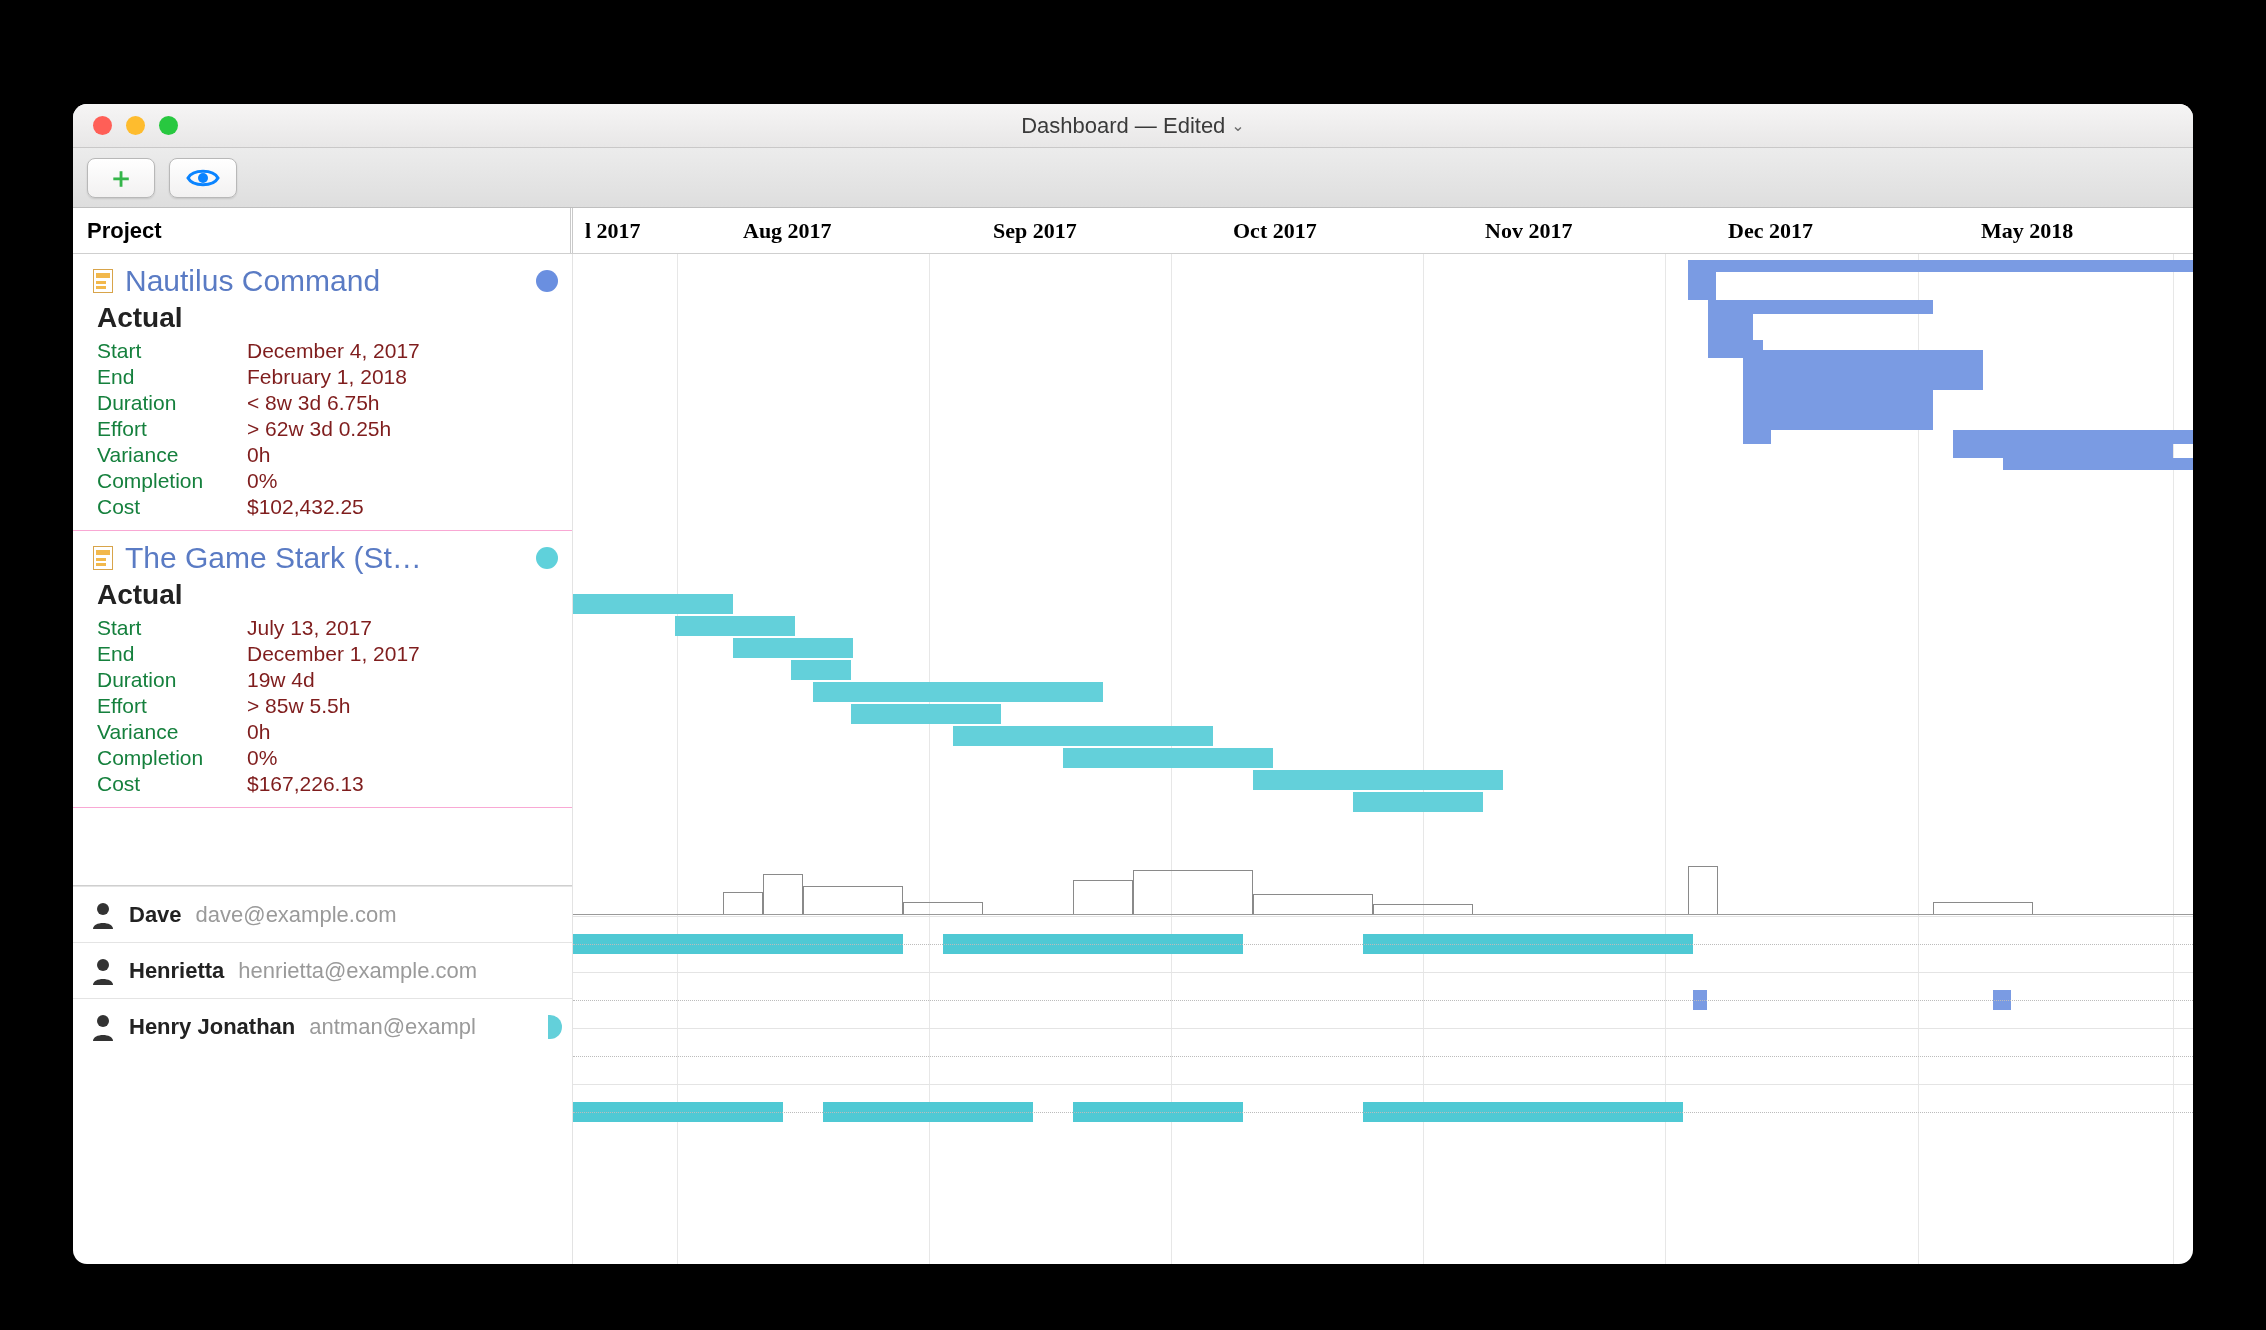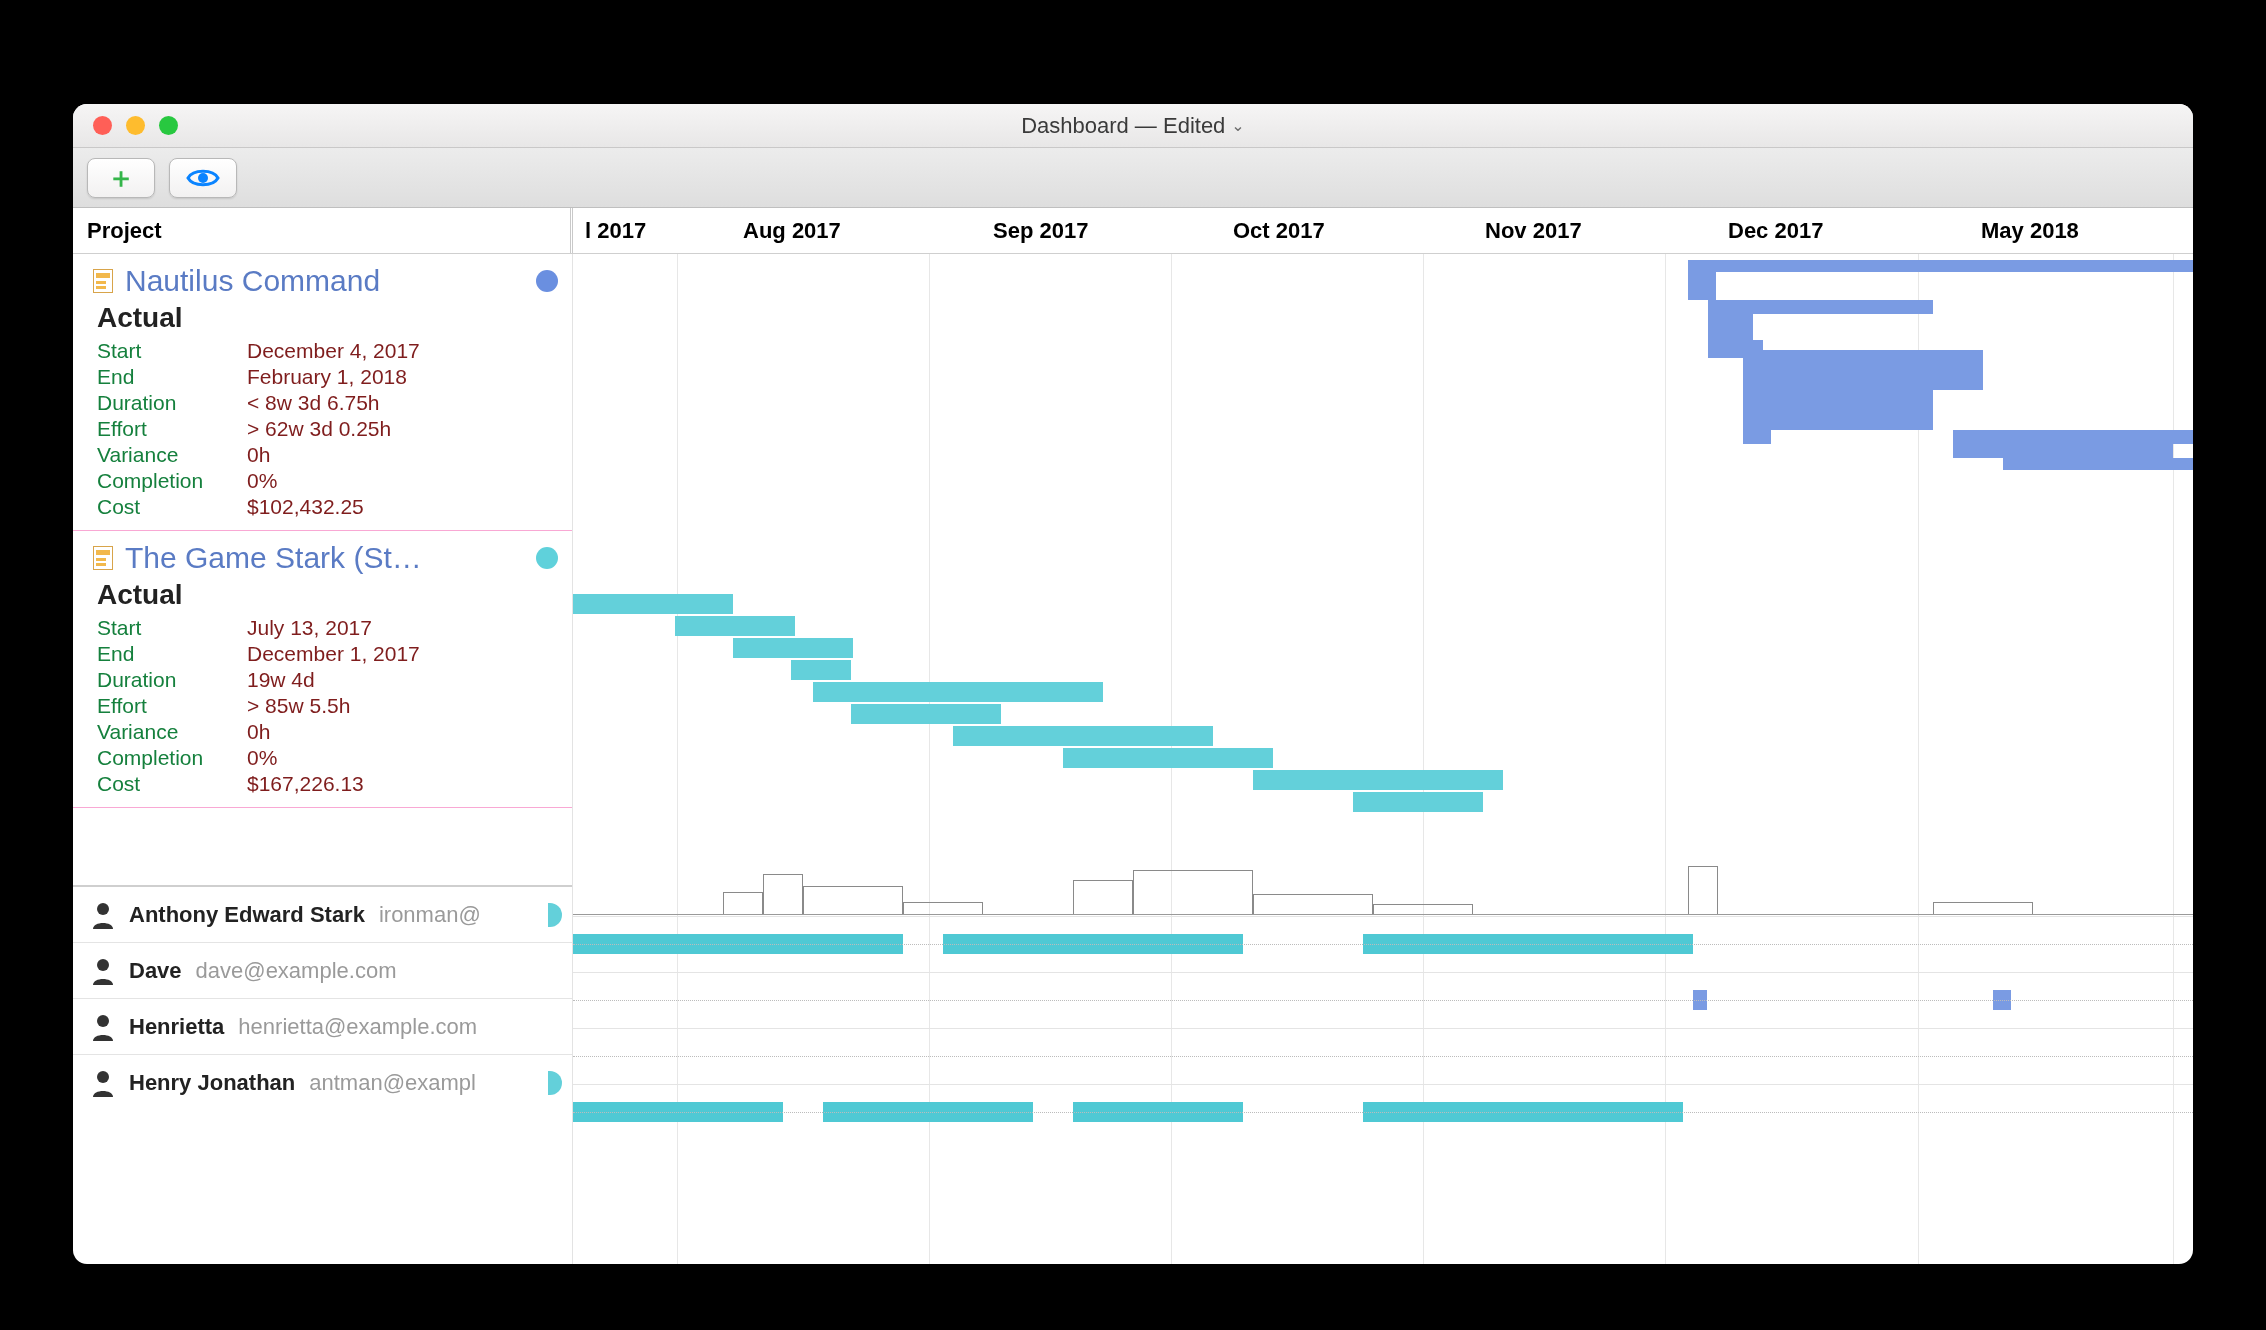--- a/index.html
+++ b/index.html
@@ -74,21 +74,21 @@
     display:flex;
     font-weight:700;
     color:#000;
   }
   .left-pane { width:500px; flex:0 0 500px; position:relative; }
   .right-pane { flex:1 1 auto; position:relative; overflow:hidden; }
   .colhdr .left-pane {
     padding-left:14px; display:flex; align-items:center;
     border-right:3px double #c9c9c9;
   }
-  .colhdr .right-pane { display:flex; align-items:center; }
+  .colhdr .right-pane { display:flex; align-items:center;font-family:Liberation Serif, serif; }
   .month {
     position:absolute; top:0; bottom:0; display:flex; align-items:center;
     font-weight:700; font-size:22px;
   }
 
   
   .body {
     flex:1; display:flex; overflow:hidden;
   }
   .left-col {
@@ -274,31 +274,20 @@
           </div>
         <div class="kv">
             <span class="k">Cost</span>
             <span class="v">$167,226.13</span>
           </div>
       </div>
 
       <div style="height:78px; border-bottom:1px solid #cfcfcf;"></div>
 
       <div id="res-left">
-          <div class="res-row-left first">
-            <span class="person-icon">
-              <svg viewBox="0 0 24 28">
-                <circle cx="12" cy="8" r="6" fill="#333"></circle>
-                <path d="M2 28c0-8 20-8 20 0z" fill="#333"></path>
-              </svg>
-            </span>
-            <span class="res-name">Anthony Edward Stark</span>
-            <span class="res-mail">ironman@</span>
-            <span class="half-dot teal" style="margin-left:auto"></span>
-          </div>
           <div class="res-row-left">
             <span class="person-icon">
               <svg viewBox="0 0 24 28">
                 <circle cx="12" cy="8" r="6" fill="#333"></circle>
                 <path d="M2 28c0-8 20-8 20 0z" fill="#333"></path>
               </svg>
             </span>
             <span class="res-name">Dave</span>
             <span class="res-mail">dave@example.com</span>
           </div>

